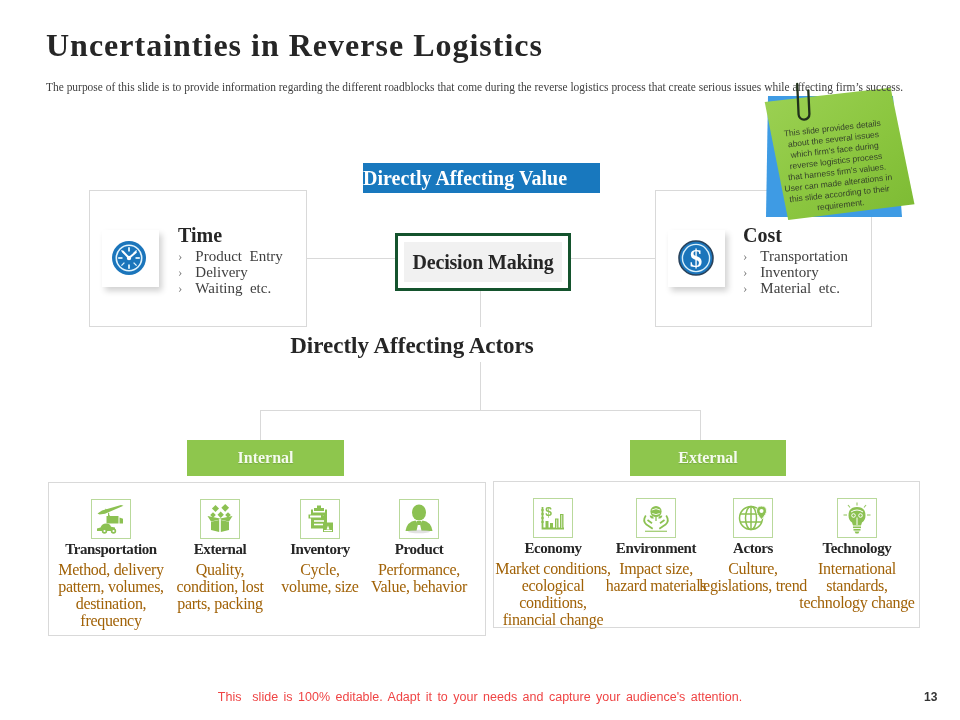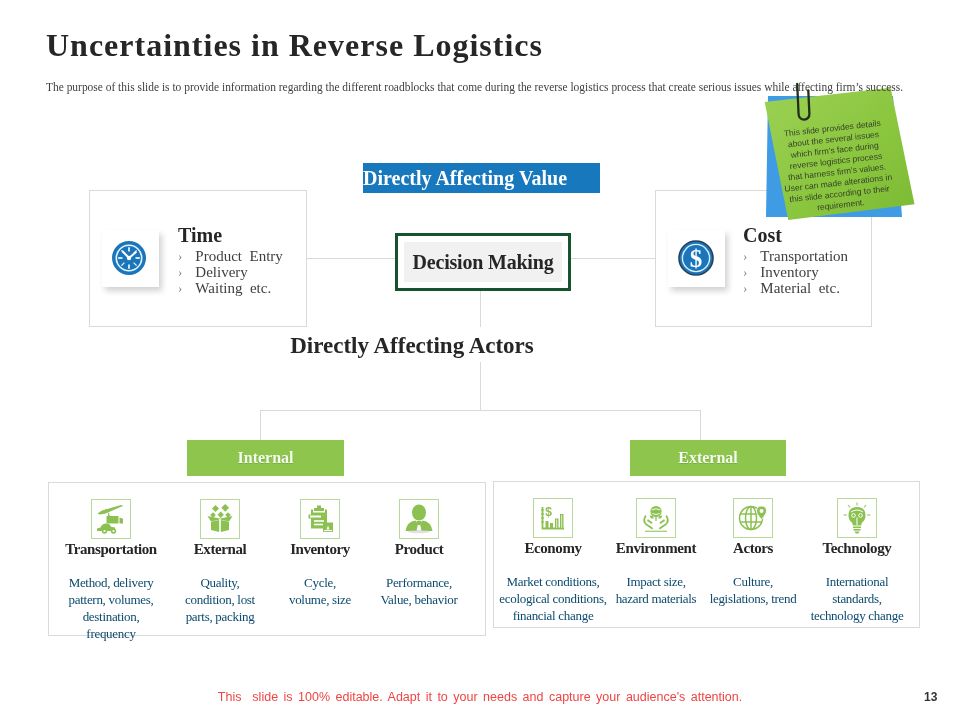--- a/index.html
+++ b/index.html
@@ -27,21 +27,21 @@
      font-weight:bold;font-size:16px;text-align:center;line-height:36px;
      text-shadow:0 1px 1px rgba(0,0,0,0.15);}
   #internal{left:187px;width:157px;}
   #external{left:630px;width:156px;}
   .group{position:absolute;border:1px solid #d9d9d9;background:#fff;}
   #lgroup{left:48px;top:482px;width:436px;height:152px;}
   #rgroup{left:493px;top:481px;width:425px;height:145px;}
   .col{position:absolute;top:0;width:120px;text-align:center;}
   .icbox{display:inline-block;width:38px;height:38px;border:1px solid #b9d99b;background:#fff;margin-top:16px;}
   .ctitle{font-size:15px;line-height:15px;font-weight:bold;color:#262626;margin-top:0px;letter-spacing:-0.4px;}
-  .cdesc{font-size:13px;color:#0c4a6e;line-height:16.9px;margin-top:18px;letter-spacing:-0.3px;}
+  .cdesc{font-size:16px;color:#a16207;line-height:16.9px;margin-top:5px;letter-spacing:-0.3px;}
   #footer{left:0;top:690px;width:960px;text-align:center;font-family:"Liberation Sans",sans-serif;
       font-size:12.5px;color:#ef4444;word-spacing:2px;}
   #pagenum{left:924px;top:690px;font-family:"Liberation Sans",sans-serif;font-size:12px;font-weight:bold;color:#333;}
   
   #notesvg{left:730px;top:60px;z-index:4;}
   #notetext{left:771px;top:130px;width:122px;transform:rotate(-6.4deg);transform-origin:top left;
      text-align:center;font-family:"Liberation Sans",sans-serif;font-size:8.5px;line-height:11px;color:#344029;z-index:6;}
 </style>
 </head>
 <body>

